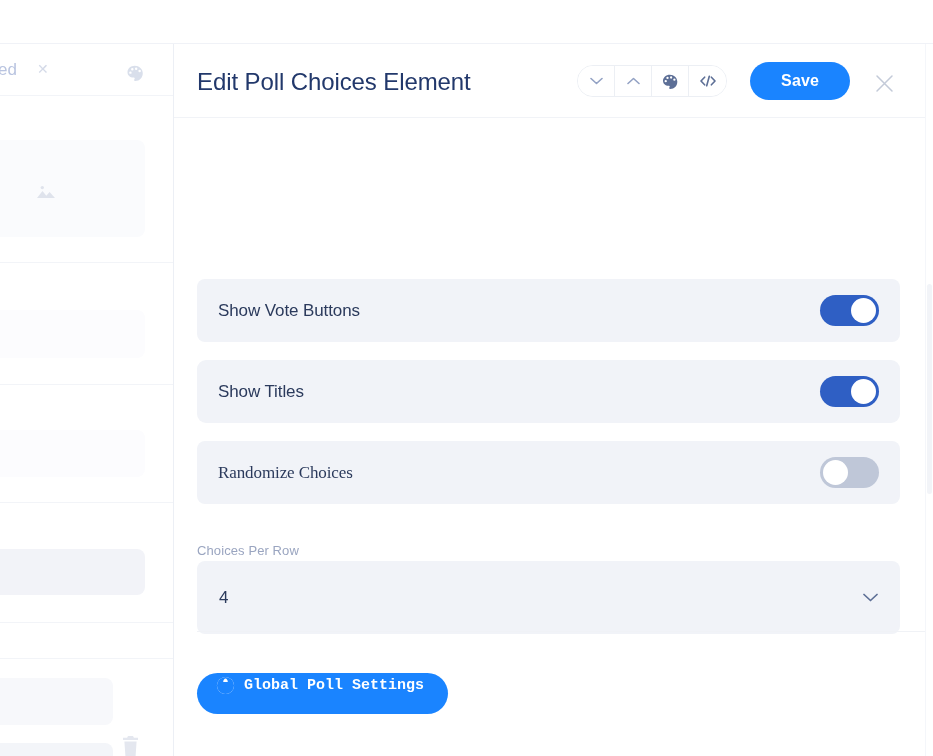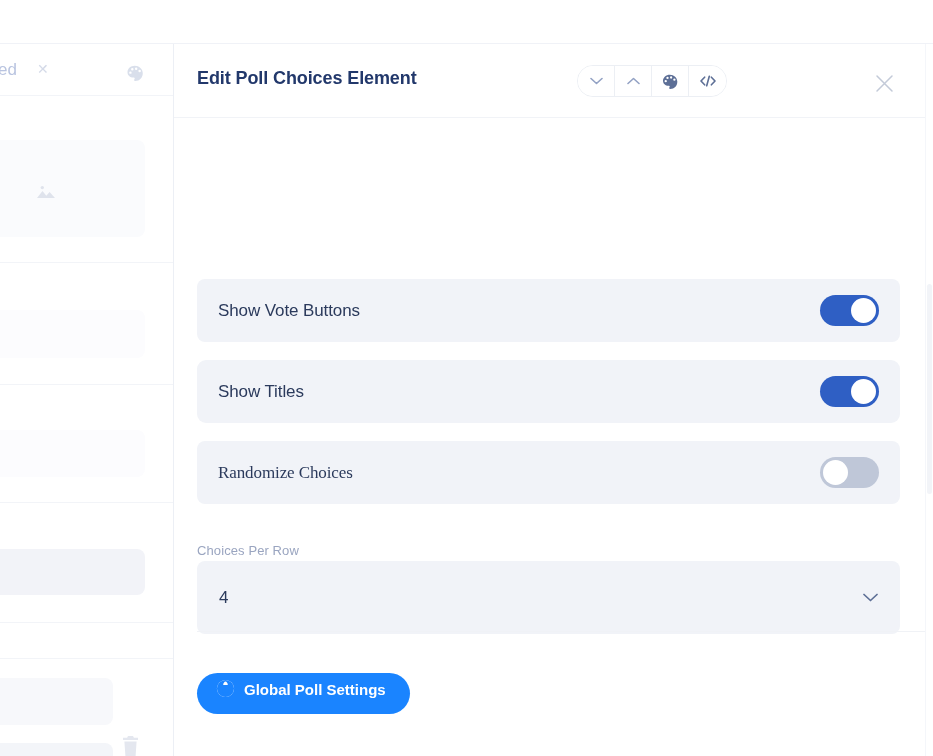--- a/index.html
+++ b/index.html
@@ -121,22 +121,22 @@
 
   .panel-header {
     position: relative;
     height: 74px;
     border-bottom: 1px solid #f1f3f7;
   }
 
   .panel-title {
     position: absolute;
     left: 23px; top: 24px;
-    font-size: 18px;
-    font-weight: bold;
+    font-size: 24px;
+    font-weight: normal;
     color: #22386b;
     letter-spacing: -.1px;
   }
 
   
   .seg-group {
     position: absolute;
     left: 403px; top: 21px;
     display: flex;
     height: 32px;
@@ -279,26 +279,26 @@
   }
 
   .global-btn {
     position: absolute;
     left: 23px; top: 555px;
     height: 41px;
     border: none;
     border-radius: 21px;
     background: #1a84ff;
     color: #ffffff;
-    font-family: Liberation Sans, sans-serif;
+    font-family: Liberation Mono, monospace;
     font-size: 15px;
     font-weight: bold;
     cursor: pointer;
     display: flex;
-    align-items: flex-end;
+    align-items: center;
     gap: 9px;
     padding: 0 24px 16px 19px;
   }
   .globe-icon { display: flex; align-items: center; }
   .globe-icon svg { display: block; }
 
   
   .scroll-edge {
     position: absolute;
     right: 0; top: 44px;
@@ -378,20 +378,21 @@
             <path d="M11 1C5.5 1 1 4.9 1 9.8c0 4.3 3.4 7.4 8.1 7.4 1.2 0 1.8.6 1.8 1.4 0 .4-.2.7-.4 1-.2.3-.4.6-.4 1 0 .8.7 1.4 1.7 1.4C17.4 22 22 17.6 22 11.4 22 5.6 17.1 1 11 1zm-6 11.2a1.7 1.7 0 110-3.4 1.7 1.7 0 010 3.4zm2.6-4.8a1.7 1.7 0 110-3.4 1.7 1.7 0 010 3.4zm5.3-.6a1.7 1.7 0 110-3.4 1.7 1.7 0 010 3.4zm4.8 3.2a1.7 1.7 0 110-3.4 1.7 1.7 0 010 3.4z"></path>
           </svg>
         </div>
         <div class="seg-btn dark">
           <svg width="16" height="12" viewBox="0 0 16 12" fill="none" stroke="currentColor" stroke-width="1.6" stroke-linecap="round" stroke-linejoin="round" aria-hidden="true">
             <path d="M4.6 2.2L1 6l3.6 3.8M11.4 2.2L15 6l-3.6 3.8M9.3 1.2L6.7 10.8"></path>
           </svg>
         </div>
       </div>
 
+      <button class="save-btn">Save</button>
 
       <div class="close-btn">
         <svg width="19" height="19" viewBox="0 0 19 19" fill="none" stroke="currentColor" stroke-width="1.5" stroke-linecap="round" aria-hidden="true">
           <path d="M2 2l15 15M17 2L2 17"></path>
         </svg>
       </div>
     </div>
 
     <div class="panel-body">
 

